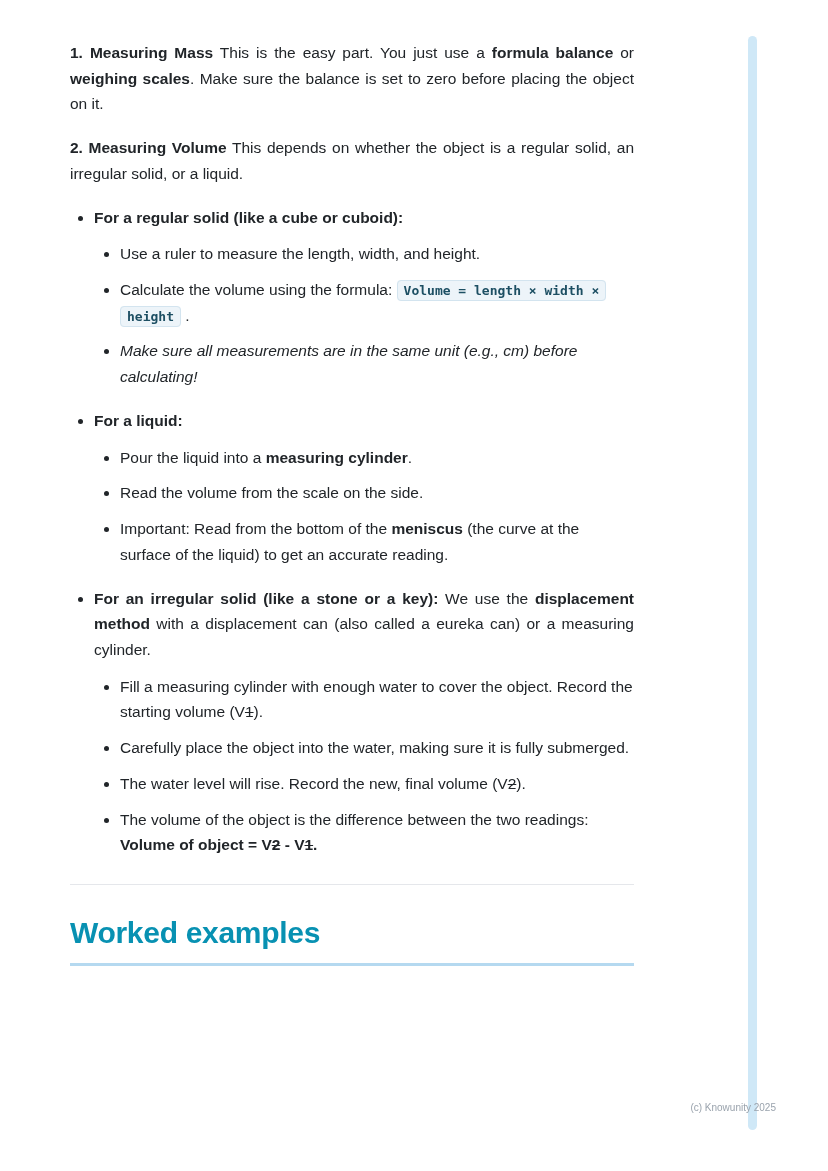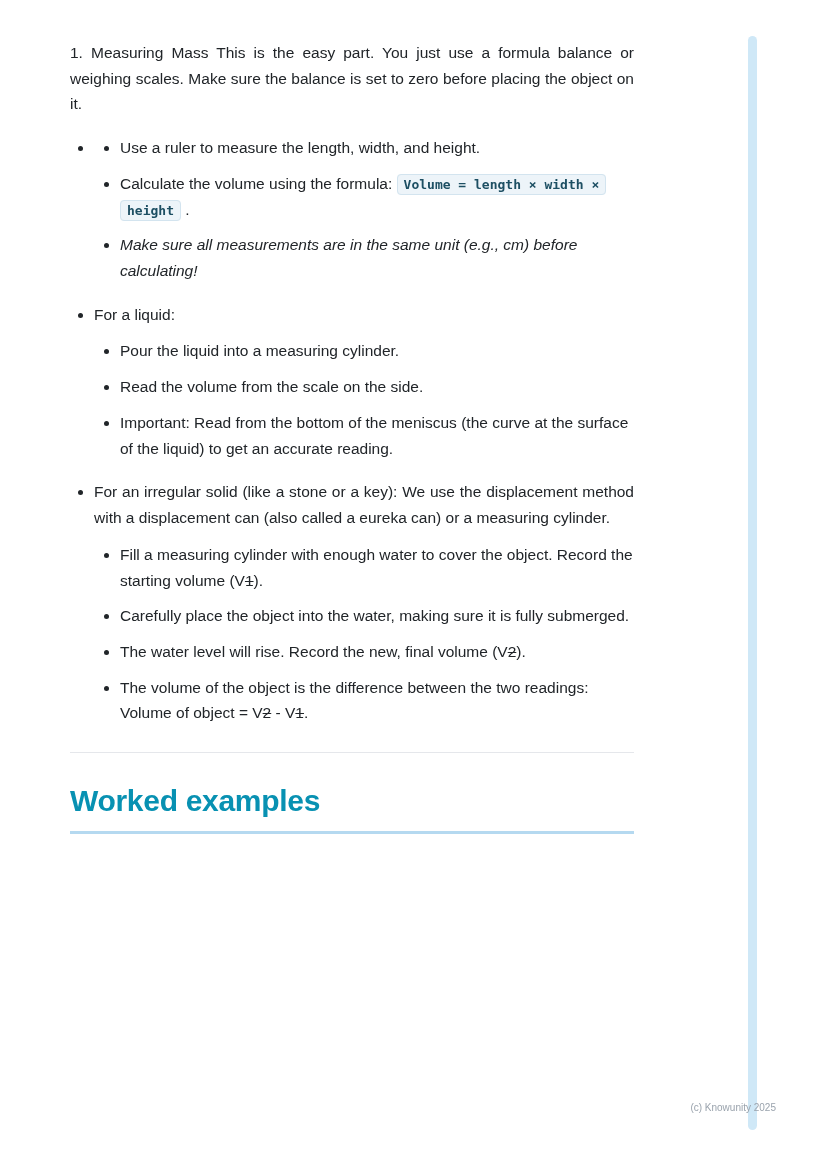--- a/index.html
+++ b/index.html
@@ -15,21 +15,21 @@
   .content {
     position: absolute;
     left: 70px;
     top: 40px;
     width: 564px;
     font-size: 15.5px;
     line-height: 1.66;
   }
   p.para { margin: 0 0 18px 0; }
   .justify { text-align: justify; }
-  strong { font-weight: normal; }
+  strong { font-weight: bold; }
   em { font-style: italic; }
   s { text-decoration: line-through; }
 
   ul.list-l1 {
     margin: 0 0 18px 0;
     padding-left: 24px;
     list-style-type: disc;
   }
   ul.list-l2 {
     margin: 11px 0 0 0;
@@ -108,24 +108,26 @@
   }
 </style>
 </head>
 <body>
 
 <div class="page">
   <div class="content">
 
     <p class="para justify"><strong>1. Measuring Mass</strong><span> This is the easy part. You just use a </span><strong>formula balance</strong><span> or </span><strong>weighing scales</strong><span>. Make sure the balance is set to zero before placing the object on it.</span></p>
 
+    <p class="para justify"><strong>2. Measuring Volume</strong><span> This depends on whether the object is a regular solid, an irregular solid, or a liquid.</span></p>
 
     <ul class="list-l1">
 
       <li class="li-l1">
+        <strong>For a regular solid (like a cube or cuboid):</strong>
         <ul class="list-l2">
           <li class="li-l2"><span>Use a ruler to measure the length, width, and height.</span></li>
           <li class="li-l2"><span>Calculate the volume using the formula: </span><code class="inline-code">Volume = length × width × height</code><span> .</span></li>
           <li class="li-l2"><em>Make sure all measurements are in the same unit (e.g., cm) before calculating!</em></li>
         </ul>
       </li>
 
       <li class="li-l1">
         <strong>For a liquid:</strong>
         <ul class="list-l2">

